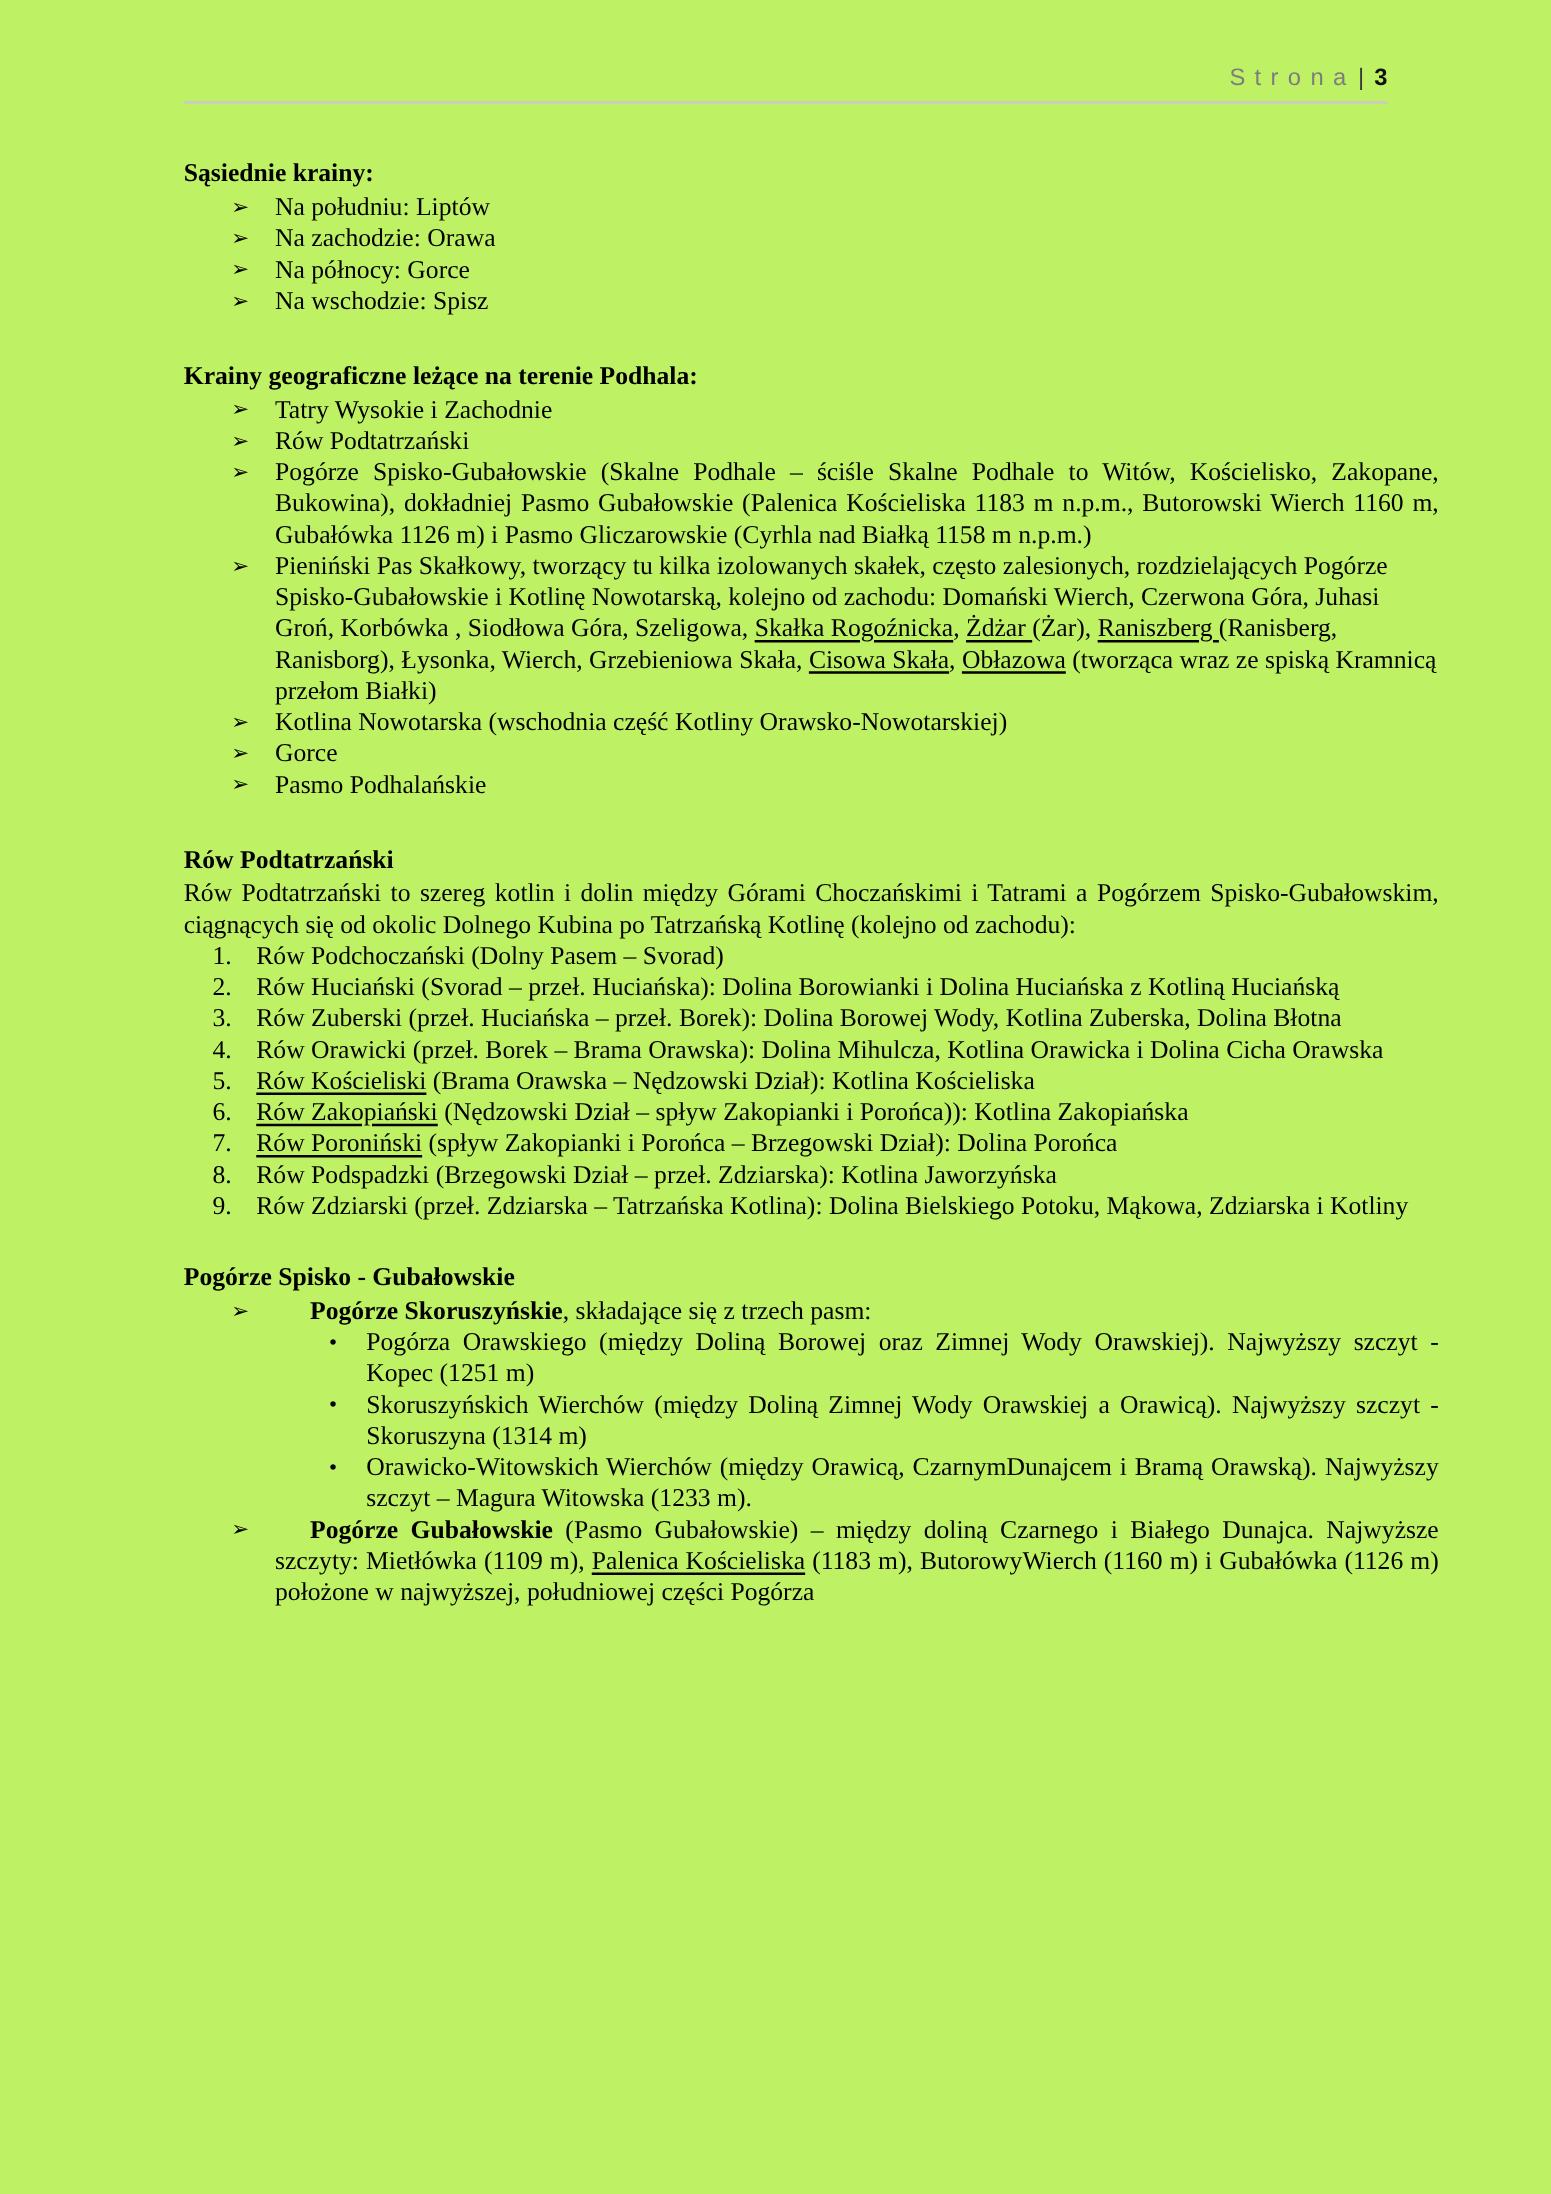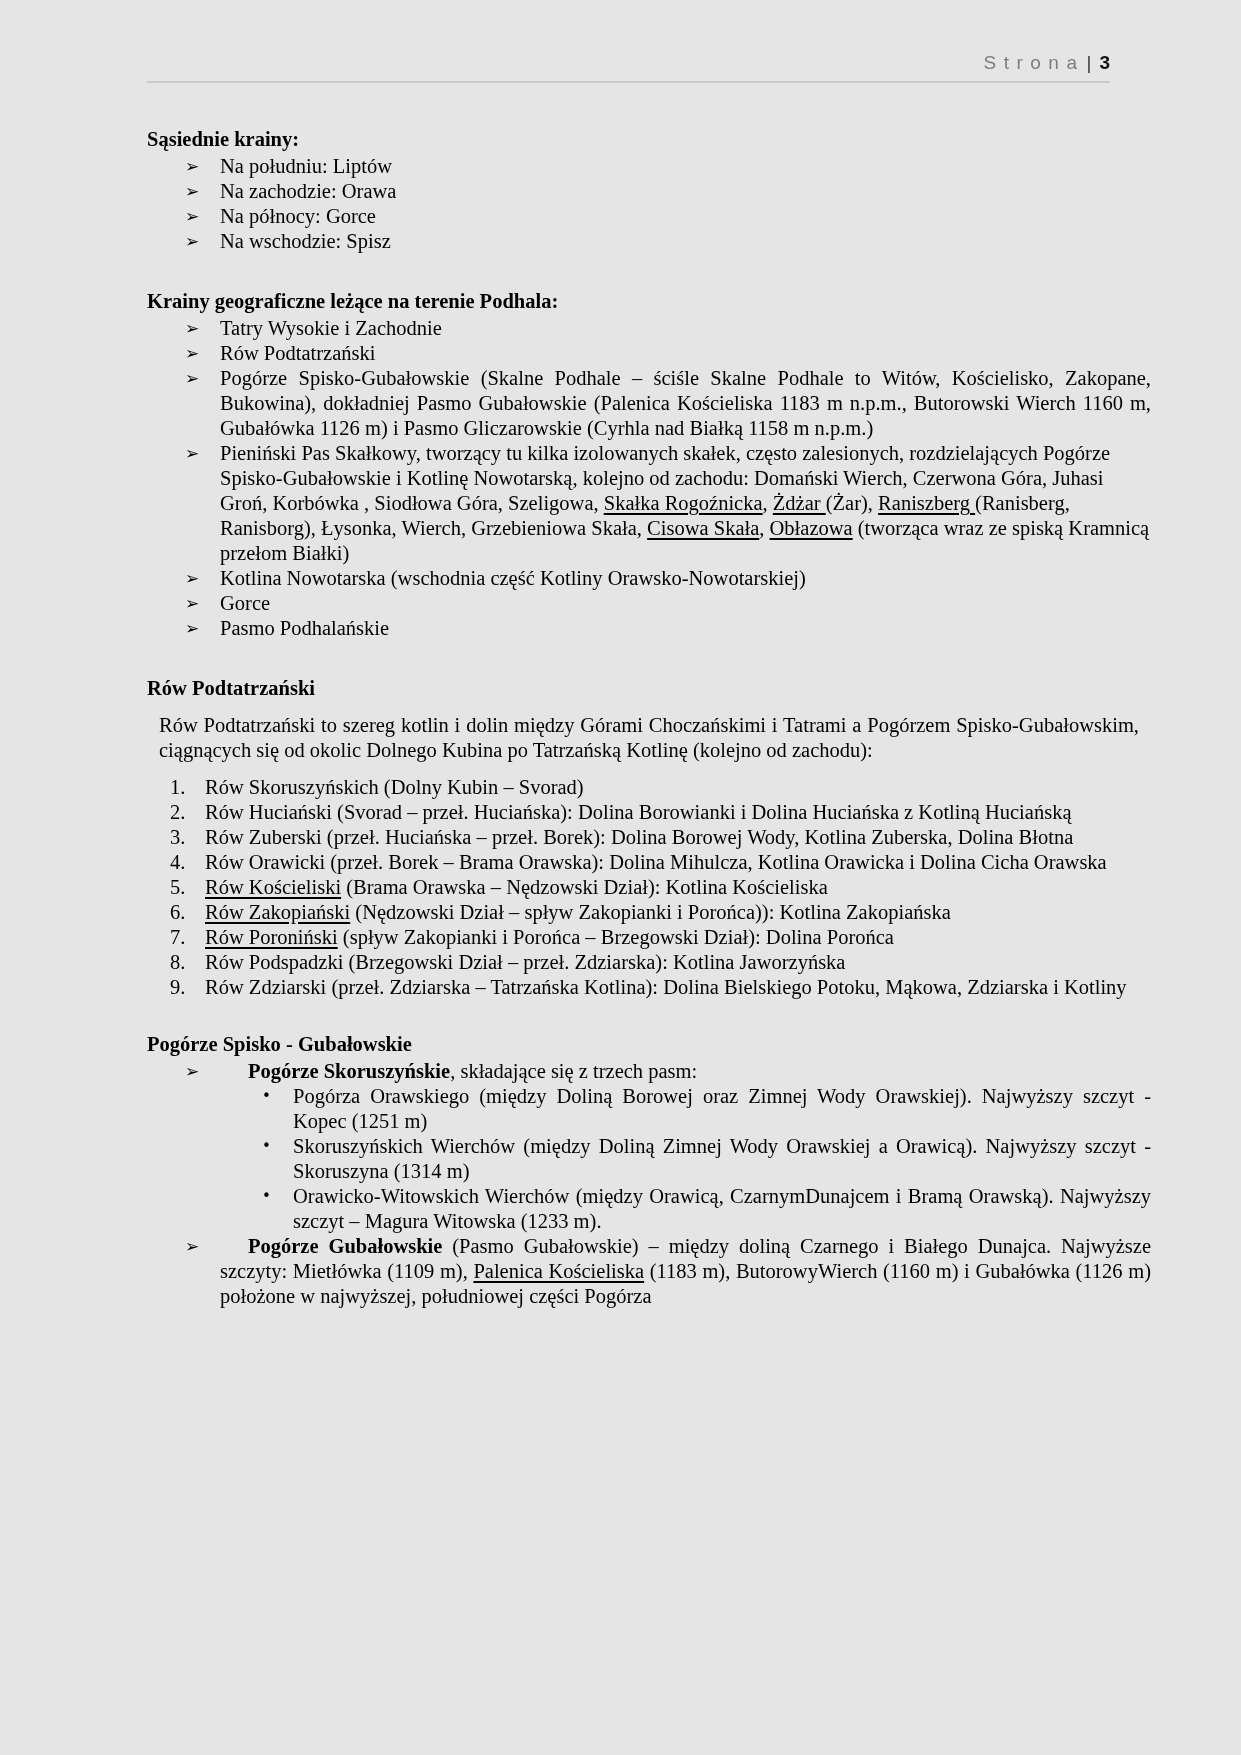--- a/index.html
+++ b/index.html
@@ -1,19 +1,19 @@
 <!DOCTYPE html>
 <html lang="pl"><head>
 <meta charset="utf-8">
 <style>
   html,body{margin:0;padding:0;background:#ffffff;}
   .page{
     position:relative;
     width:1241px;height:1755px;
-    background:#e5e5e5;
+    background:#bef264;
     overflow:hidden;
     font-family:"Liberation Serif", serif;
     font-size:20.5px;
     line-height:25px;
     color:#000000;
   }
   .header{
     margin:52px 131px 0 147px;
     padding-bottom:7px;
     border-bottom:2px solid #c9c9c9;
@@ -23,21 +23,21 @@
     line-height:22px;
   }
   .header .label{color:#7d7d7d;letter-spacing:7.5px;}
   .header .sep{color:#3a3a3a;margin:0 8px 0 2px;font-weight:400;}
   .header .num{font-weight:700;color:#111111;}
   .content{padding:0 90px 0 147px;}
   .h{font-weight:700;margin:0 0 2px 0;}
   .h-first{margin-top:44px;}
   .h-mid{margin-top:35px;}
   .h-big{margin-top:32px;}
-  .para{margin:12px;text-align:justify;}
+  .para{margin:0;text-align:justify;}
   .list{margin:0;}
   .li{position:relative;padding-left:73px;}
   .li > .mk{
     position:absolute;left:38px;top:0;
     font-family:"DejaVu Sans", sans-serif;
     font-size:17px;
   }
   .li-num{position:relative;padding-left:58px;}
   .li-num > .mk{position:absolute;left:23px;top:0;font-size:20.5px;font-family:"Liberation Serif",serif;}
   .li2{position:relative;padding-left:146px;}
@@ -111,21 +111,21 @@
         <span class="mk">➢</span>
         <div><span>Pasmo Podhalańskie</span></div>
       </div>
     </div>
 
     <p class="h h-mid">Rów Podtatrzański</p>
     <p class="para">Rów Podtatrzański to szereg kotlin i dolin między Górami Choczańskimi i Tatrami a Pogórzem Spisko-Gubałowskim, ciągnących się od okolic Dolnego Kubina po Tatrzańską Kotlinę (kolejno od zachodu):</p>
     <div class="list">
       <div class="li-num">
         <span class="mk">1.</span>
-        <div><span>Rów Skoruszyńskich (Dolny Kubin – Svorad)</span></div>
+        <div><span>Rów Podchoczański (Dolny Pasem – Svorad)</span></div>
       </div>
       <div class="li-num">
         <span class="mk">2.</span>
         <div class="just"><span>Rów Huciański (Svorad – przeł. Huciańska): Dolina Borowianki i Dolina Huciańska z Kotliną Huciańską</span></div>
       </div>
       <div class="li-num">
         <span class="mk">3.</span>
         <div class="just"><span>Rów Zuberski (przeł. Huciańska – przeł. Borek): Dolina Borowej Wody, Kotlina Zuberska, Dolina Błotna</span></div>
       </div>
       <div class="li-num">

